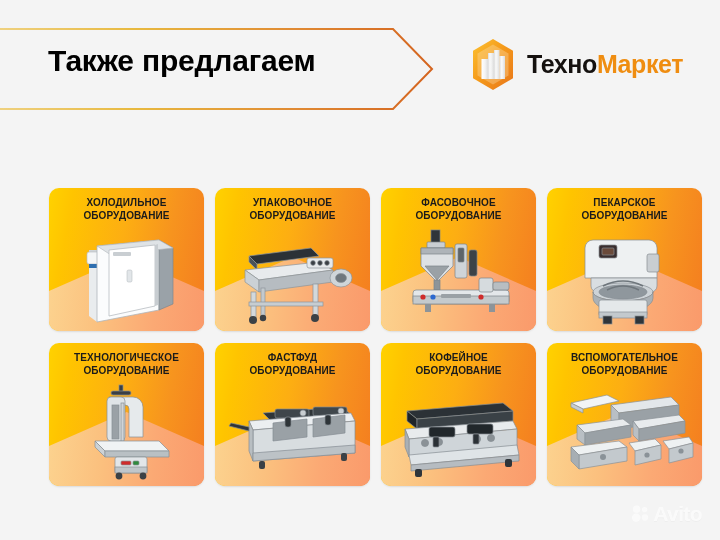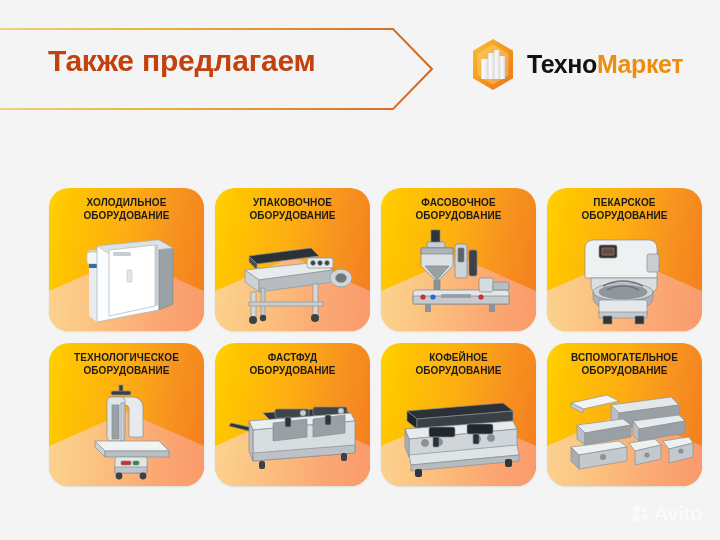--- a/index.html
+++ b/index.html
@@ -15,21 +15,21 @@
   #header{
     position:absolute;left:0;top:0;width:720px;height:140px;
   }
   #header-chevron{
     position:absolute;left:-14px;top:28px;
     width:448px;height:82px;
   }
   #header-chevron svg{display:block;}
   #header-title{
     position:absolute;left:48px;top:44px;
-    font-size:30px;font-weight:bold;color:#c2410c;
+    font-size:30px;font-weight:bold;color:#000000;
     letter-spacing:-0.2px;white-space:nowrap;
   }
 
   
   #brand-logo{
     position:absolute;left:468px;top:37px;
     display:flex;align-items:center;gap:9px;
   }
   #brand-hex{width:50px;height:55px;display:block;flex:none;}
   #brand-text{
@@ -43,21 +43,21 @@
   #cards-grid{
     position:absolute;left:49px;top:188px;
     width:624px;
     display:grid;
     grid-template-columns:repeat(4,155px);
     grid-template-rows:143px 143px;
     column-gap:11px;row-gap:12px;
   }
   .card{
     position:relative;
-    border-radius:20px;
+    border-radius:10px;
     overflow:hidden;
     background:linear-gradient(100deg,#ffd200 0%,#ffc400 14%,#fdae12 46%,#f7941e 72%,#f47c20 100%);
     box-shadow:0 1px 2px rgba(0,0,0,.10);
   }
   .card-floor{
     position:absolute;left:0;bottom:0;width:100%;height:74px;
     background:linear-gradient(95deg,#fcd38f 0%,#fbc07e 35%,#fba974 68%,#fa9a6b 100%);
     clip-path:polygon(0% 100%, 0% 46%, 50% 0%, 100% 46%, 100% 100%);
   }
   .card-label{

